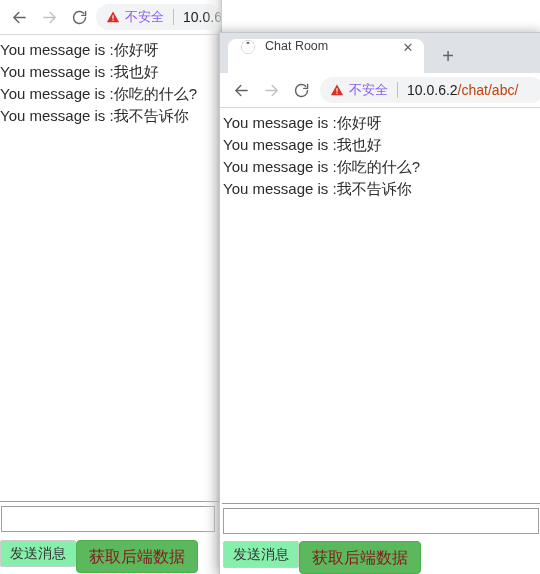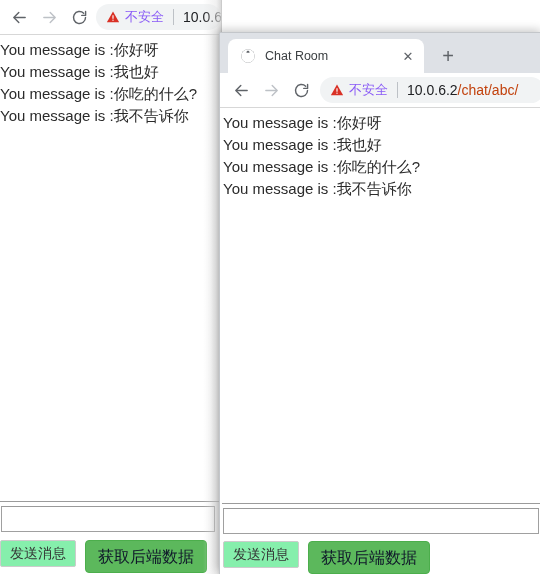--- a/index.html
+++ b/index.html
@@ -33,21 +33,21 @@
     display: flex;
     align-items: flex-end;
     padding-left: 8px;
   }
   .tab {
     position: relative;
     height: 34px;
     background: #ffffff;
     border-radius: 8px 8px 0 0;
     display: flex;
-    align-items: center;
+    align-items: flex-start;
     padding: 0 8px 0 12px;
     min-width: 180px;
   }
   .tab-favicon {
     width: 16px; height: 16px;
     margin-right: 9px;
     flex: 0 0 auto;
     display: block;
   }
   .tab-title {
@@ -193,27 +193,26 @@
     color: #333333;
     background: #86efac;
     border: 1px solid #cccccc;
     border-radius: 2px;
     padding: 5px 9px;
     line-height: 1.1;
   }
   .btn-success {
     font-size: 16px;
     font-family: "Liberation Sans", sans-serif;
-    color: #0f172a;
+    color: #7f1d1d;
     background: #5cb85c;
     border: 1px solid #4cae4c;
     border-radius: 4px;
     padding: 6px 12px;
     line-height: 1.2;
-    margin-left: 9px;
   }
 
   
   #back-window {
     left: 0; top: 0;
     width: 222px;
     height: 574px;
     border-right: 1px solid #b9b9b9;
   }
   #back-window .toolbar { padding-left: 4px; }

